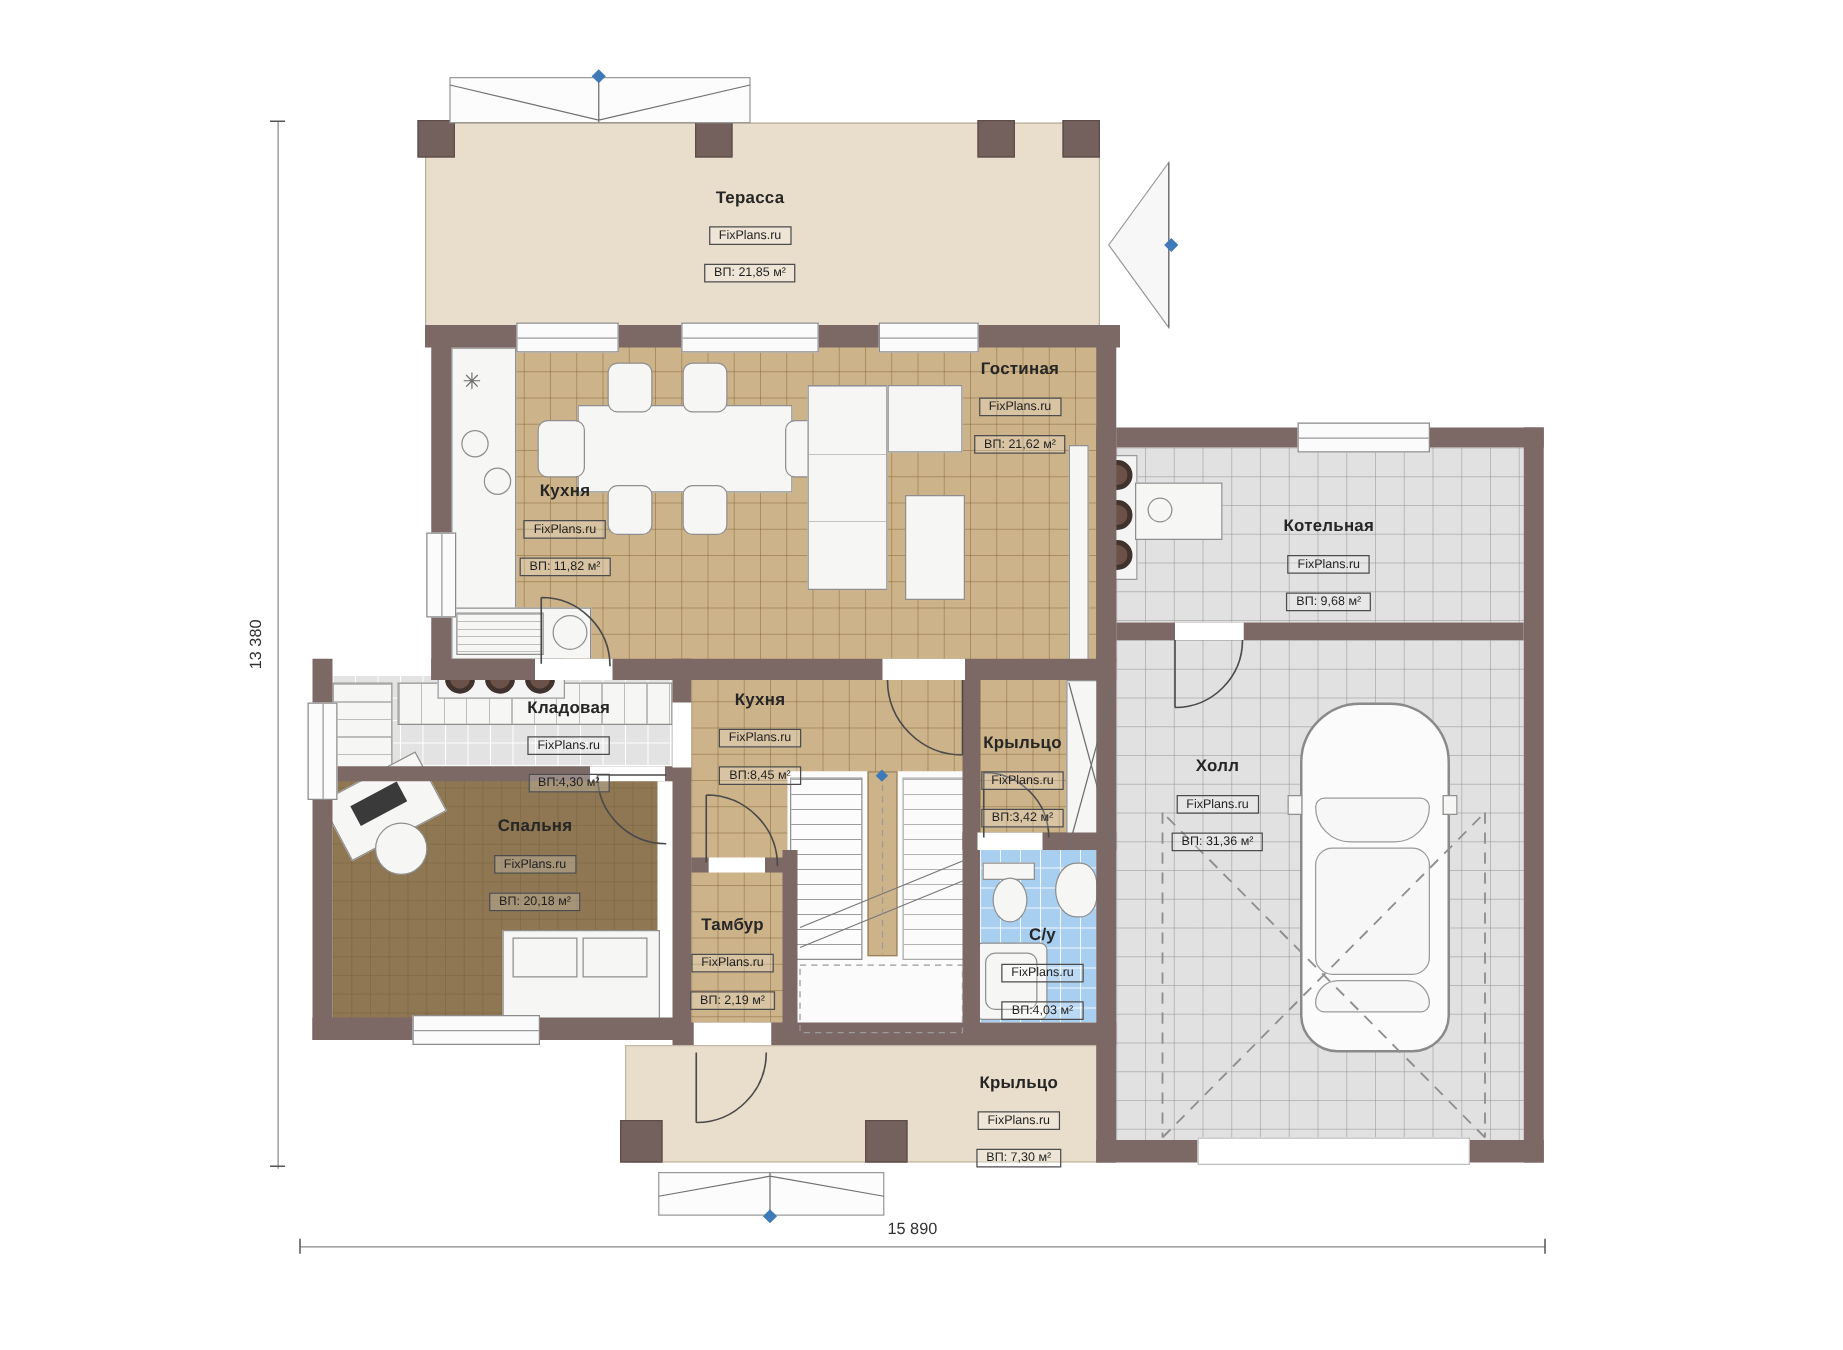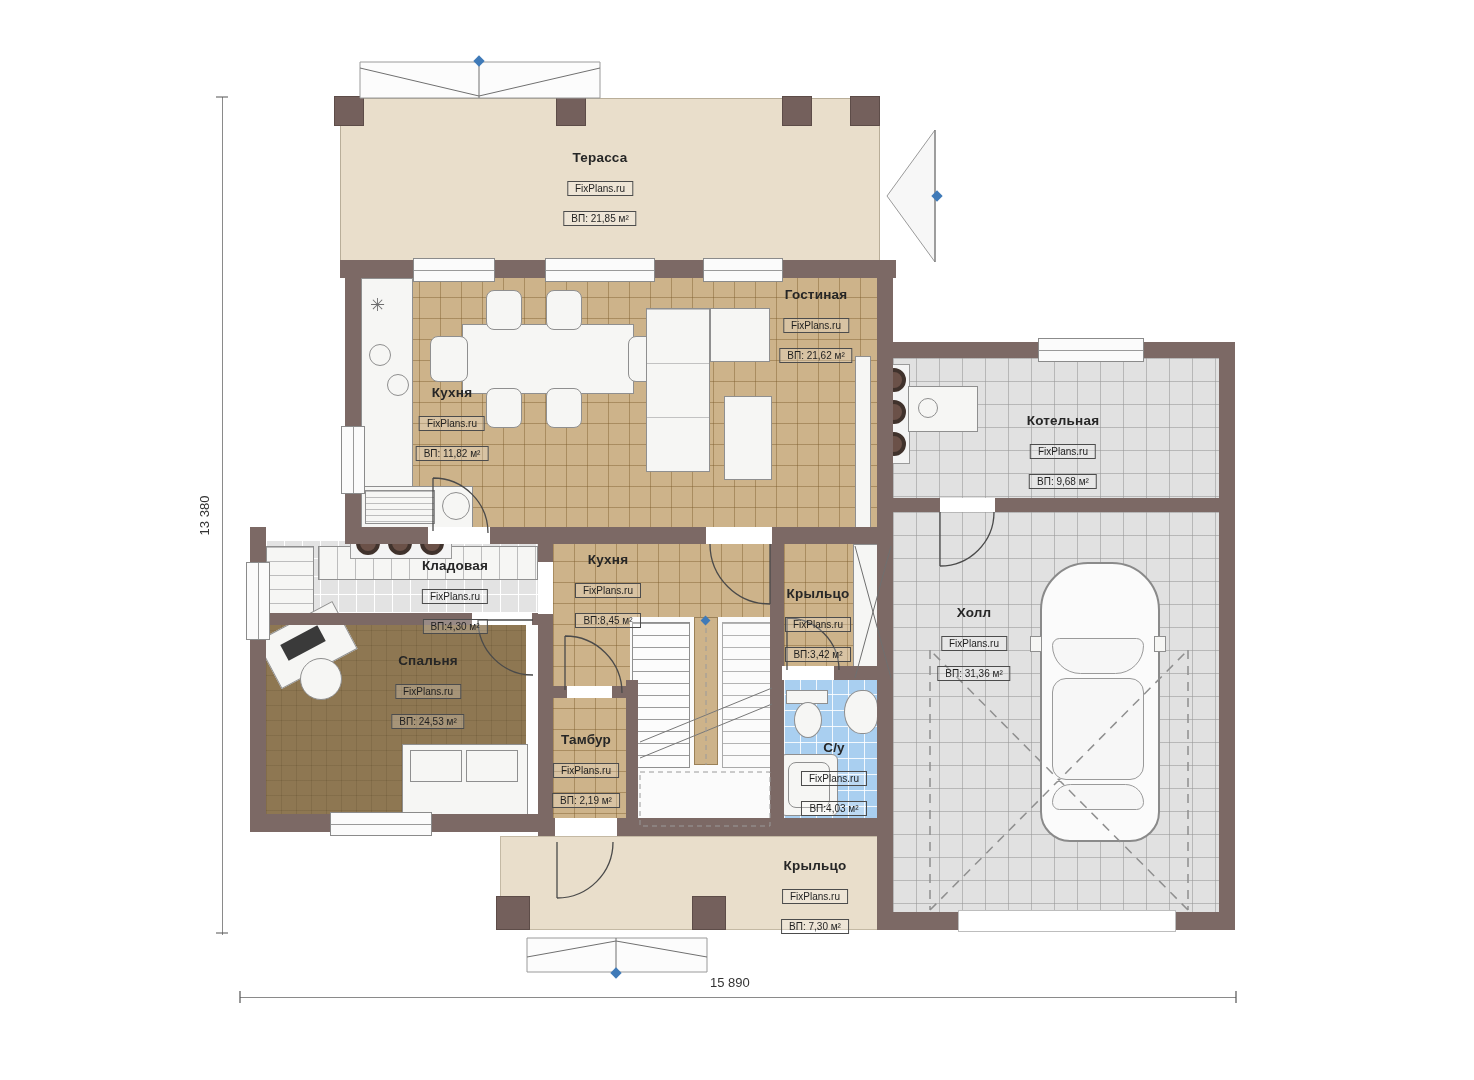--- a/index.html
+++ b/index.html
@@ -278,21 +278,21 @@
     <div class="rl-box">ВП:3,42 м²</div>
   </div>
   <div class="room-label" style="left:974px;top:605px;">
     <div class="rl-name">Холл</div>
     <div class="rl-box">FixPlans.ru</div>
     <div class="rl-box">ВП: 31,36 м²</div>
   </div>
   <div class="room-label" style="left:428px;top:653px;">
     <div class="rl-name">Спальня</div>
     <div class="rl-box">FixPlans.ru</div>
-    <div class="rl-box">ВП: 24,53 м²</div>
+    <div class="rl-box">ВП: 20,18 м²</div>
   </div>
   <div class="room-label" style="left:586px;top:732px;">
     <div class="rl-name">Тамбур</div>
     <div class="rl-box">FixPlans.ru</div>
     <div class="rl-box">ВП: 2,19 м²</div>
   </div>
   <div class="room-label" style="left:834px;top:740px;">
     <div class="rl-name">С/у</div>
     <div class="rl-box">FixPlans.ru</div>
     <div class="rl-box">ВП:4,03 м²</div>

